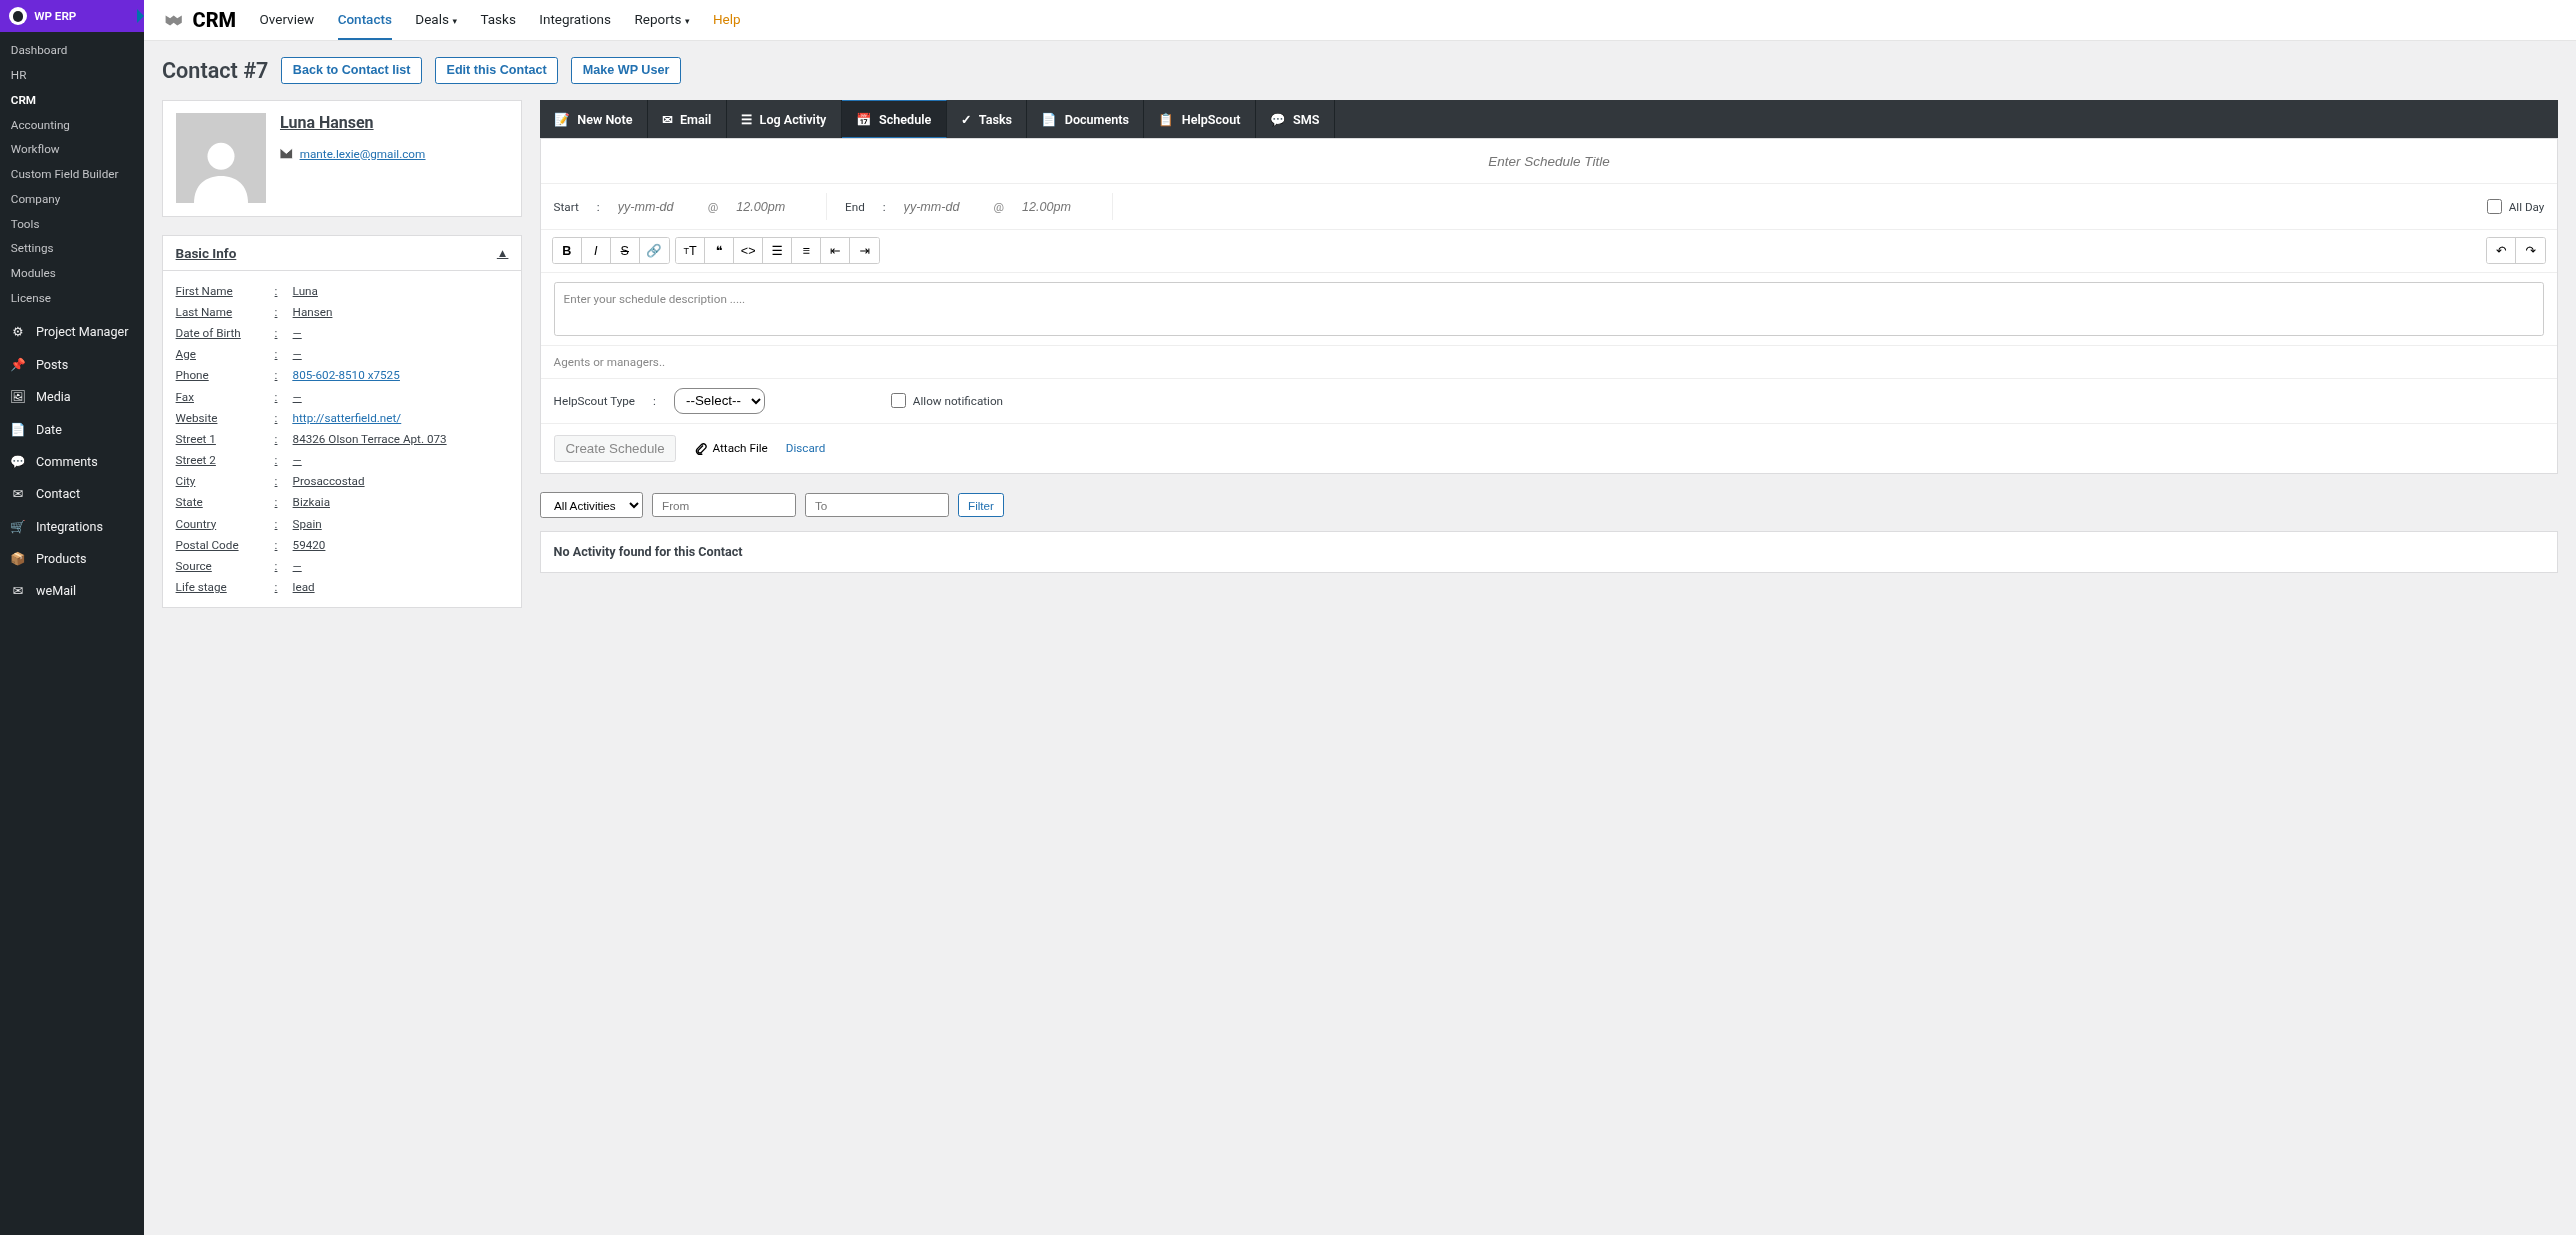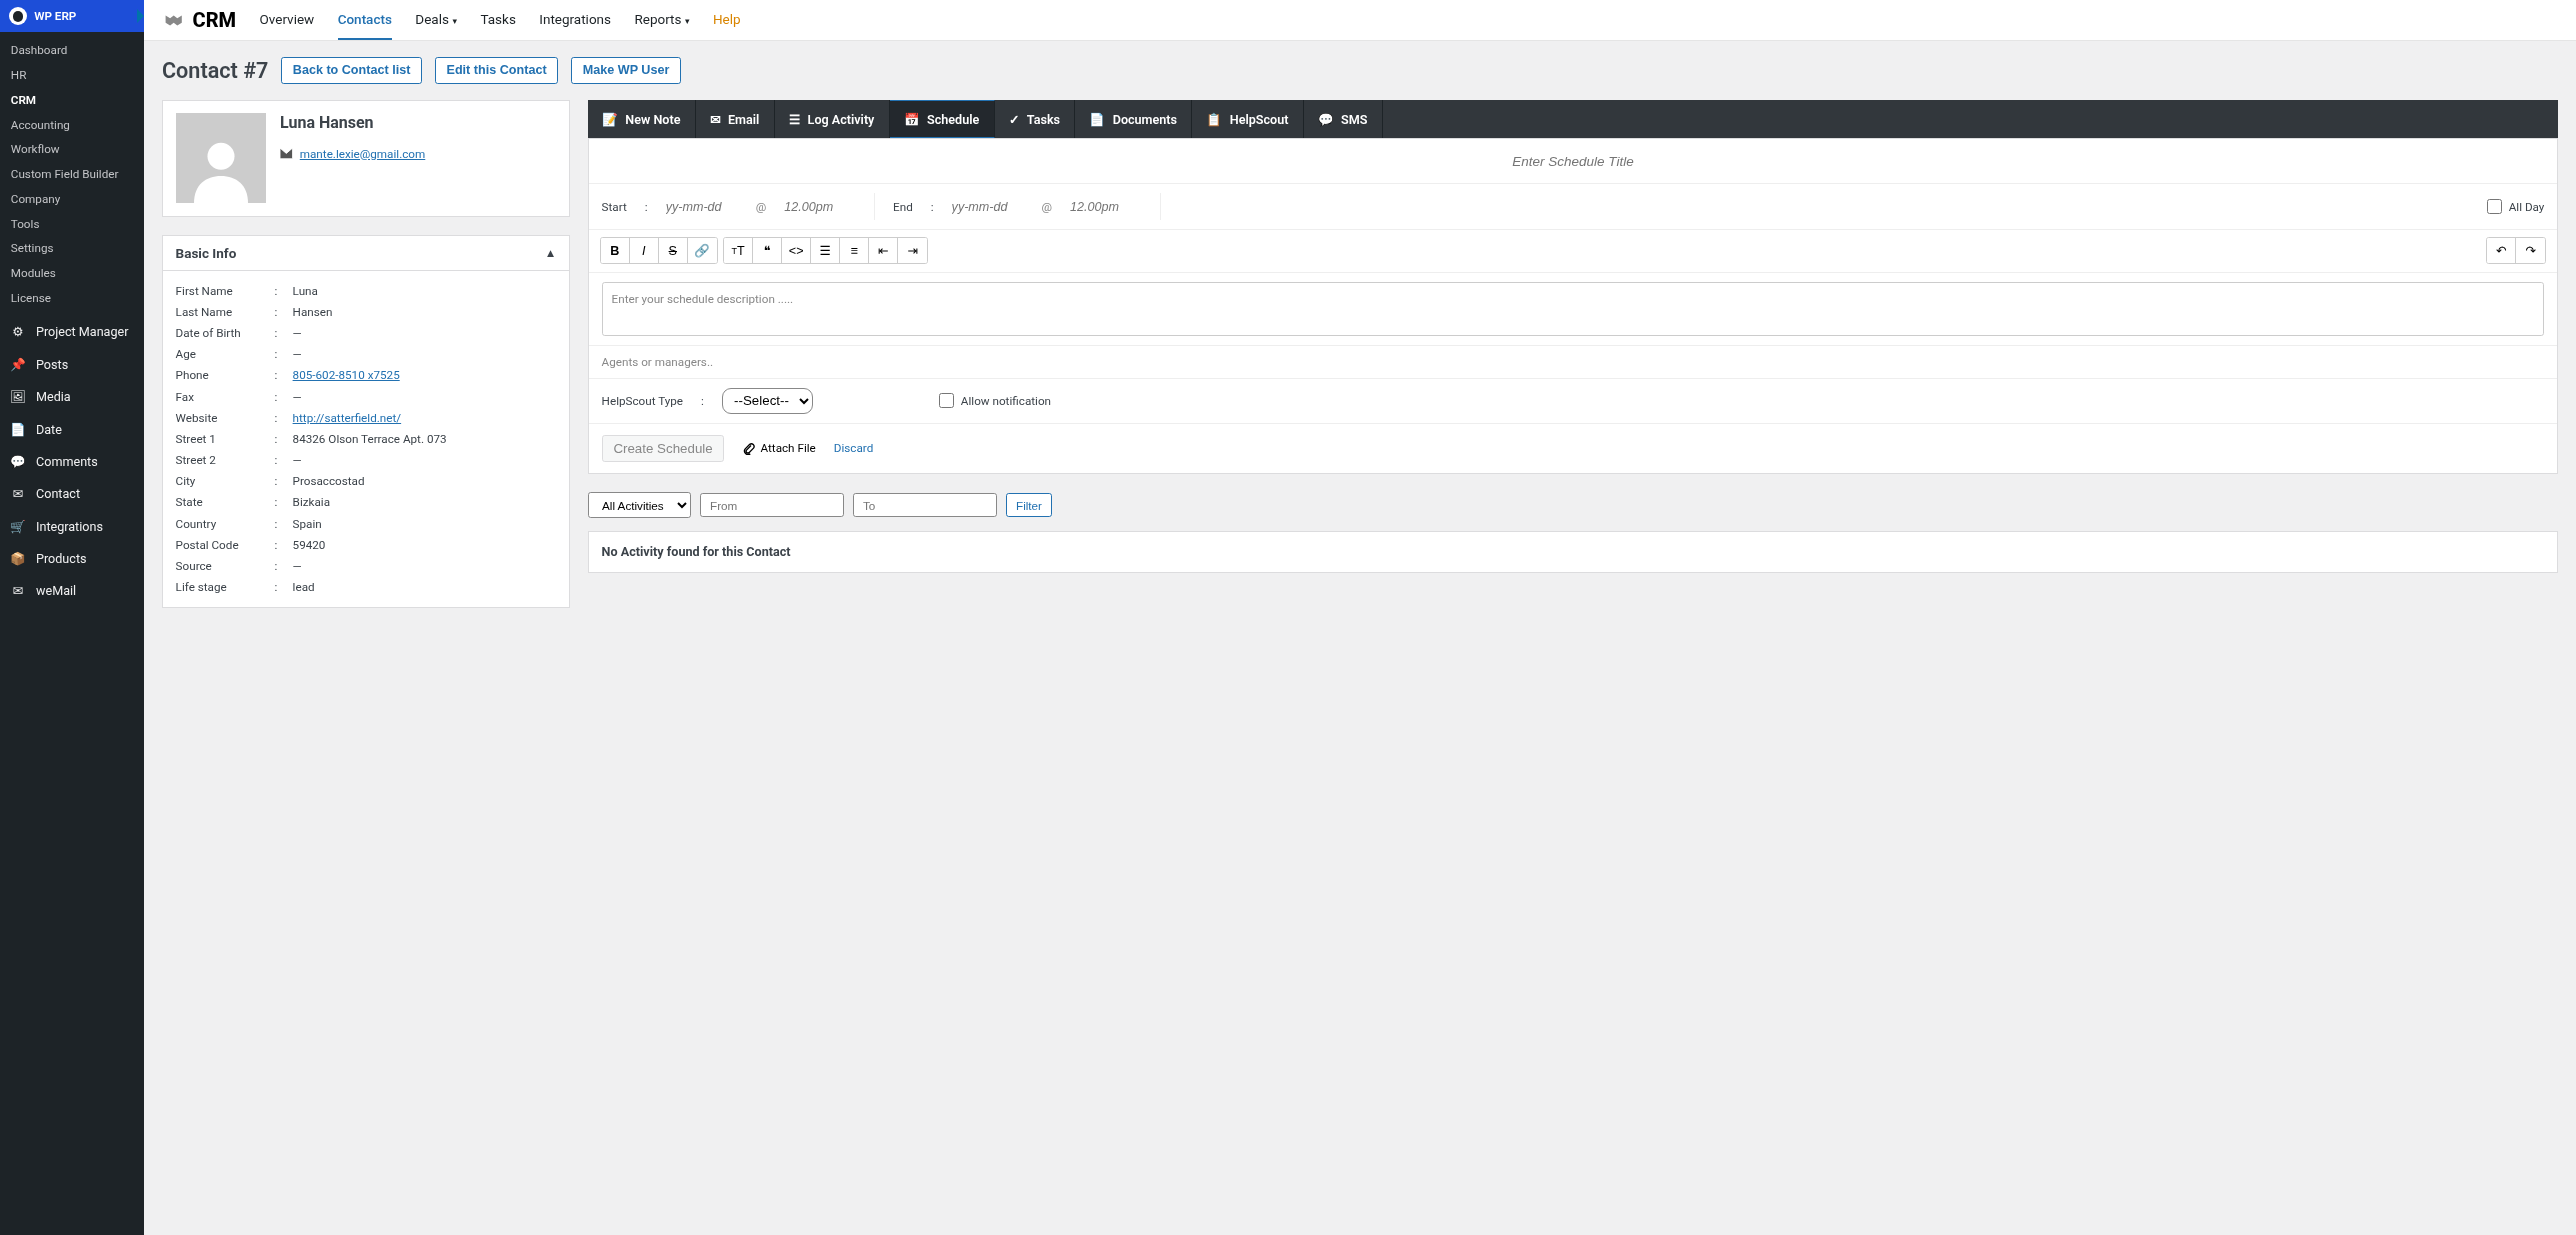--- a/index.html
+++ b/index.html
@@ -4,21 +4,21 @@
 <style>
 * { box-sizing: border-box; margin: 0; padding: 0; }
 body { font-family: -apple-system, BlinkMacSystemFont, "Segoe UI", Roboto, sans-serif; font-size: 11.7px; color: #3c434a; background: #f0f0f1; }
 .app { display: flex; min-height: 100vh; }
 
 
 .sidebar { width: 144px; background: #1d2327; color: #f0f0f1; flex-shrink: 0; }
 .sidebar-top { background: #1d2327; padding: 7.2px 9px; display: flex; align-items: center; gap: 7.2px; color: #fff; font-weight: 600; }
 .sidebar-top .logo { width: 18px; height: 18px; border-radius: 50%; background: #fff; display: inline-block; position: relative; }
 .sidebar-top .logo::after { content: ""; position: absolute; inset: 3.6px; border-radius: 50%; background: #1d2327; }
-.sb-active { background: #1d4ed8; color: #fff; position: relative; }
+.sb-active { background: #6d28d9; color: #fff; position: relative; }
 .sb-active::after { content: ""; position: absolute; right: -7.2px; top: 50%; transform: translateY(-50%); border: 7.2px solid transparent; border-left-color: #0073aa; }
 .sb-group { padding: 5.4px 0; }
 .sb-item { padding: 5.4px 10.8px; color: #c3c4c7; cursor: pointer; font-size: 11.7px; }
 .sb-item.sub-active { color: #fff; font-weight: 600; }
 .sb-main { display: flex; align-items: center; gap: 9px; padding: 7.2px 9px; color: #f0f0f1; cursor: pointer; font-size: 12.6px; }
 .sb-icon { width: 18px; height: 18px; display: inline-flex; align-items: center; justify-content: center; fill: #a7aaad; }
 
 
 .main { flex: 1; display: flex; flex-direction: column; }
 .topbar { background: #fff; display: flex; align-items: center; gap: 23.4px; padding: 0 18px; height: 41px; border-bottom: 0.9px solid #e5e5e5; }
@@ -27,21 +27,21 @@
 .topbar .tab { font-size: 13.5px; color: #1d2327; cursor: pointer; padding: 10.8px 0; }
 .topbar .tab.active { color: #2271b1; border-bottom: 2.7px solid #2271b1; font-weight: 500; }
 .topbar .tab.help { color: #d98500; }
 .topbar .caret { font-size: 9px; margin-left: 3.6px; }
 
 .page-header { display: flex; align-items: center; gap: 12.6px; padding: 16px 18px; flex-wrap: wrap; }
 .page-header h1 { font-size: 21.6px; font-weight: 600; }
 .btn-outline { border: 0.9px solid #2271b1; color: #2271b1; background: #fff; padding: 5.4px 10.8px; border-radius: 2.7px; cursor: pointer; font-size: 12.6px; font-weight: 600; }
 
 .content { display: flex; gap: 18px; padding: 0 18px 18px; align-items: flex-start; }
-.left-col { width: 408px; flex-shrink: 0; }
+.left-col { width: 360px; flex-shrink: 0; text-decoration: underline; }
 .right-col { flex: 1; }
 
 .card { background: #fff; border: 0.9px solid #dcdcde; margin-bottom: 18px; }
 .profile { padding: 12.6px; display: flex; gap: 14.4px; }
 .avatar { width: 90px; height: 90px; background: #ccc; display: flex; align-items: flex-end; justify-content: center; }
 .avatar svg { fill: #fff; }
 .profile-info h2 { font-size: 16px; font-weight: 700; margin-bottom: 14.4px; }
 .profile-info a { color: #2271b1; text-decoration: underline; font-size: 11.7px; }
 .profile-info .email-row { display: flex; align-items: center; gap: 7.2px; }
 

